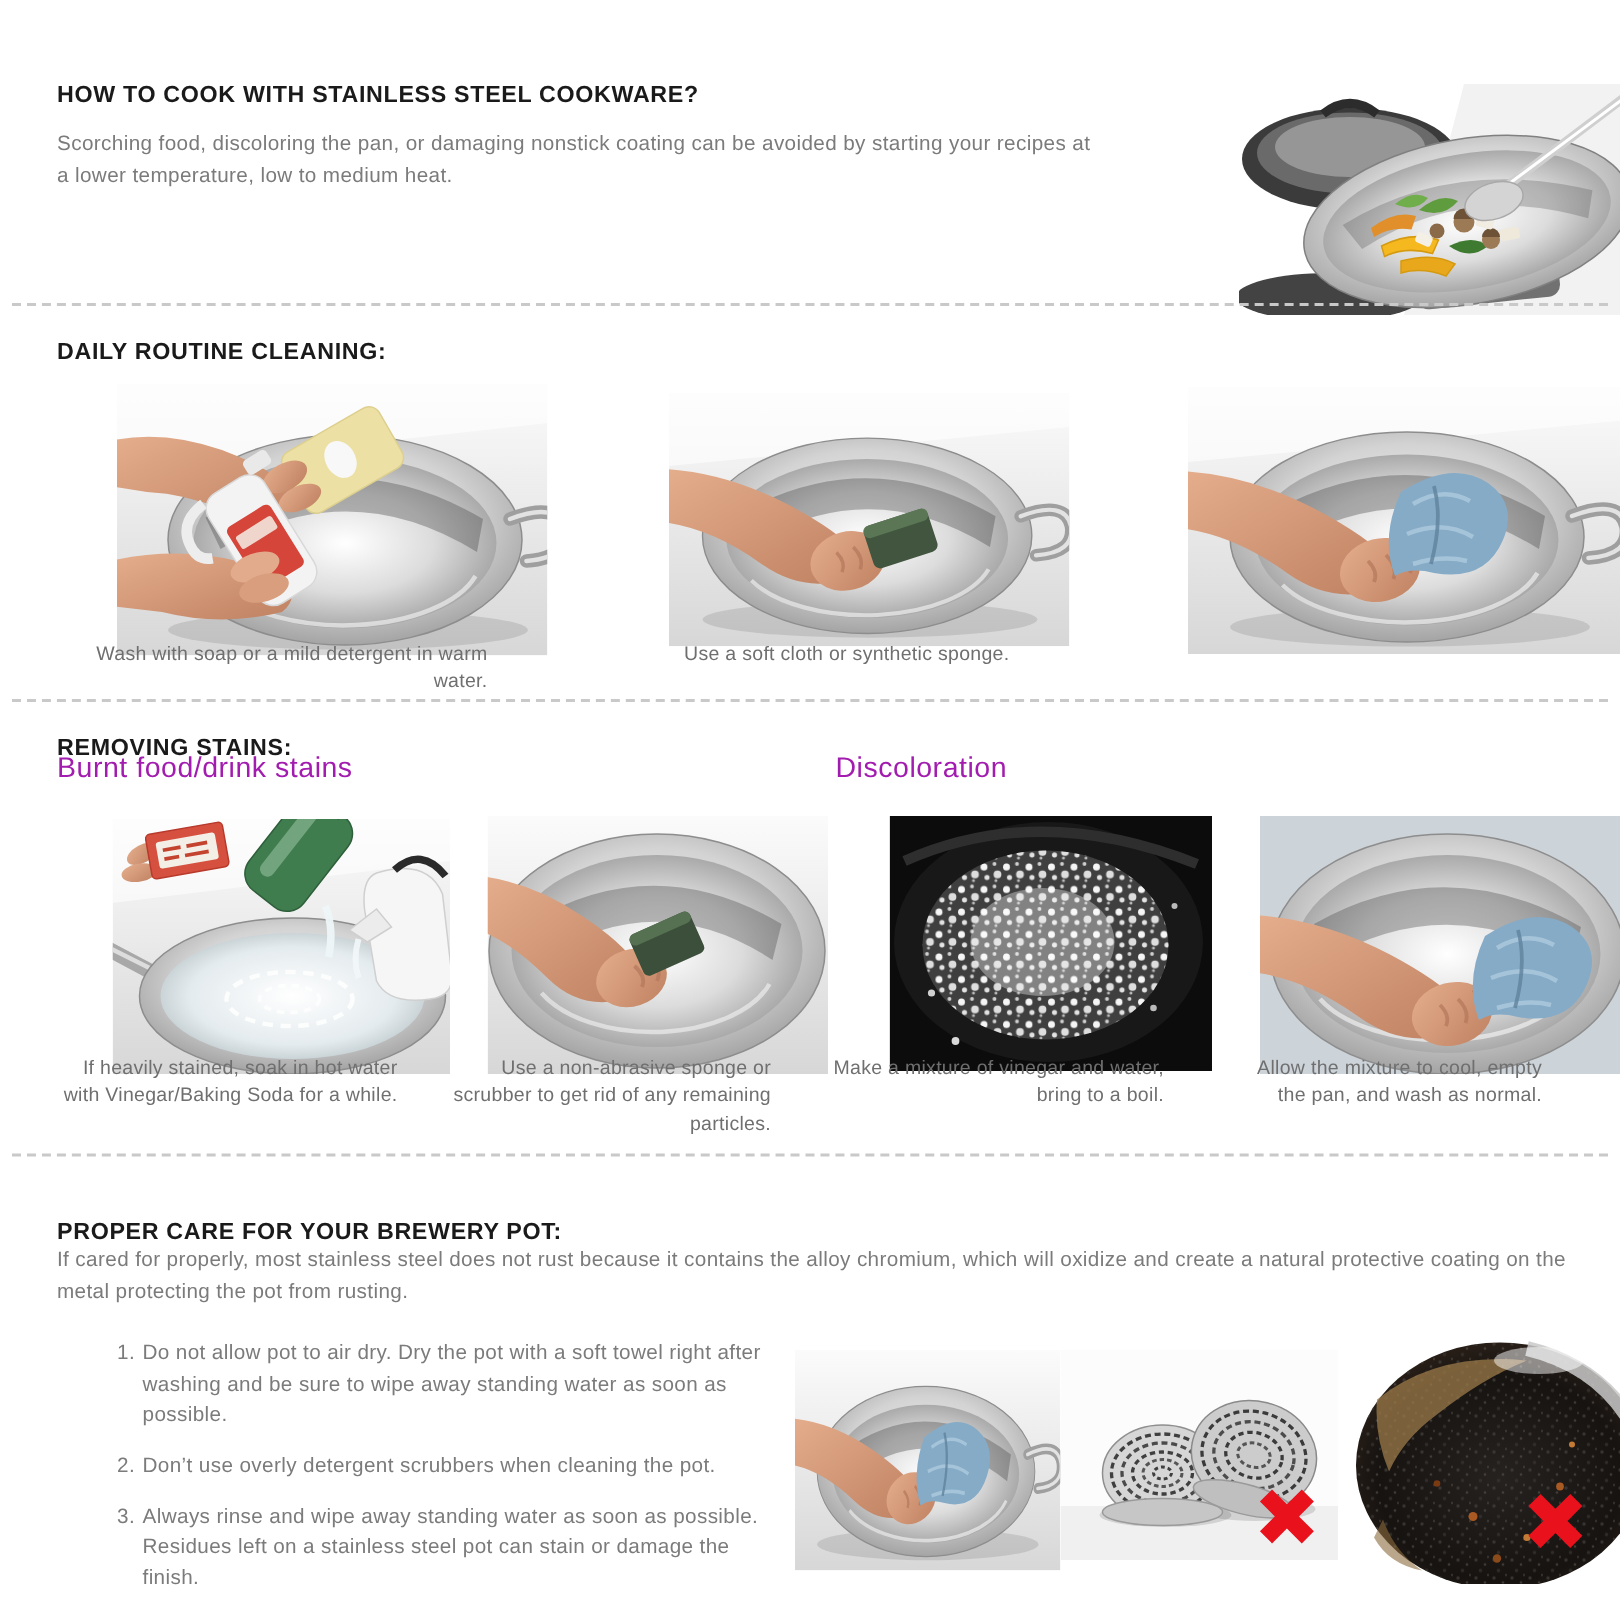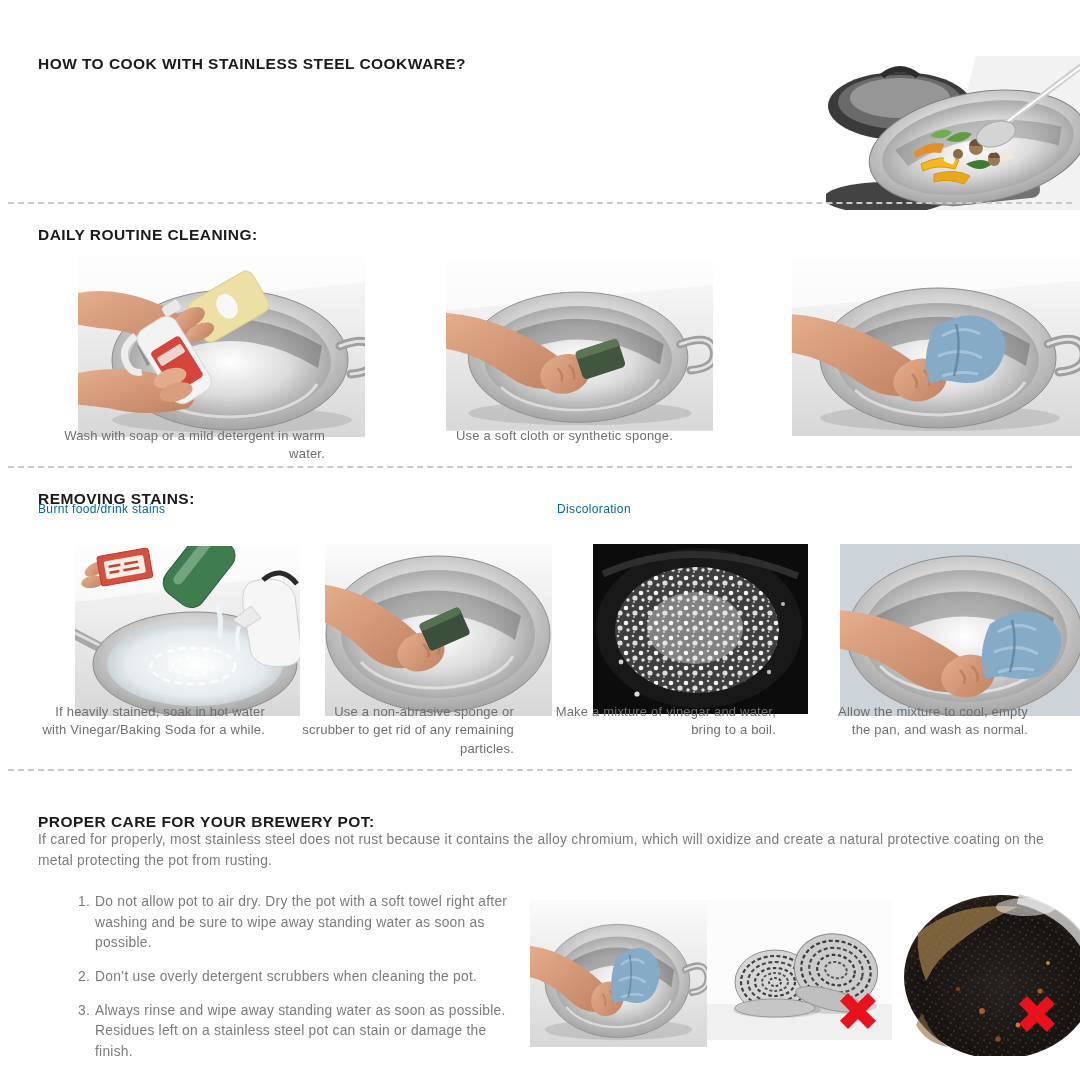--- a/index.html
+++ b/index.html
@@ -1,21 +1,21 @@
 <!DOCTYPE html>
 <html><head>
 <meta charset="utf-8">
 <style>
   html,body{margin:0;padding:0}
   #canvas{position:relative;width:1080px;height:1080px;background:#ffffff;
     font-family:"Liberation Sans",sans-serif;overflow:hidden}
   .h-main{position:absolute;font-size:15.5px;font-weight:700;color:#1a1a1a;letter-spacing:.45px;white-space:nowrap}
   .t-body{position:absolute;font-size:13.8px;line-height:1.52;color:#7b7b7b;letter-spacing:.25px}
   .t-body .tip-label{font-weight:700;color:#2a2a2a}
-  .subhead{position:absolute;font-size:12px;color:#0369a1;letter-spacing:.35px;white-space:nowrap}
+  .subhead{position:absolute;font-size:19px;color:#a21caf;letter-spacing:.35px;white-space:nowrap}
   .caption{position:absolute;font-size:13px;line-height:1.42;color:#6f6f6f;text-align:right;letter-spacing:.2px}
   .divider{position:absolute;left:8px;right:8px;height:0;border-top:2px dashed #c9c9c9}
   .photo{position:absolute;overflow:hidden}
   .photo svg{display:block;width:100%;height:100%}
   .care-list{position:absolute;left:38px;top:876px;width:448px}
   .li{display:flex;gap:5px;margin-bottom:13px;font-size:13.8px;line-height:1.5;color:#7b7b7b;letter-spacing:.25px}
   .li .num{flex:0 0 auto}
   .li .txt{flex:1}
 </style>
 </head>
@@ -88,20 +88,21 @@
       </g>
       <g id="clothBlue">
         <path d="M138,92 q34,-22 58,-6 q20,14 10,38 q-12,28 -46,22 q-16,-4 -26,2 q-10,-26 4,-56z" fill="#85abc7"></path>
         <path d="M146,100 q20,-12 38,-2 M142,120 q24,-10 44,2 M146,140 q20,-6 36,-2" stroke="#a9c6da" stroke-width="3" fill="none" opacity=".9"></path>
         <path d="M160,88 q6,22 -2,52" stroke="#5f829c" stroke-width="2.5" fill="none" opacity=".8"></path>
       </g>
     </defs>
   </svg>
 
   <h1 class="h-main" style="left:38px;top:45px">HOW TO COOK WITH STAINLESS STEEL COOKWARE?</h1>
+  <p class="t-body" style="left:38px;top:72px;width:700px">Scorching food, discoloring the pan, or damaging nonstick coating can be avoided by starting your recipes at a lower temperature, low to medium heat.</p>
 
   <figure class="photo" style="left:786px;top:40px;width:264px;height:154px" aria-label="Stainless steel wok with stir-fried vegetables and steel ladle, lid behind">
     <svg viewBox="0 0 264 154">
       <rect width="264" height="154" fill="#ffffff"></rect>
       <polygon points="150,0 264,0 264,154 110,154" fill="#ededed" opacity=".7"></polygon>
       <ellipse cx="60" cy="142" rx="62" ry="16" fill="#222222" opacity=".85"></ellipse>
       <rect x="118" y="126" width="96" height="20" rx="8" fill="#1a1a1a" opacity=".6" transform="rotate(-6 166 136)"></rect>
       <g>
         <ellipse cx="74" cy="50" rx="72" ry="34" fill="#3b3b3b"></ellipse>
         <ellipse cx="74" cy="46" rx="62" ry="27" fill="#6a6a6a"></ellipse>

